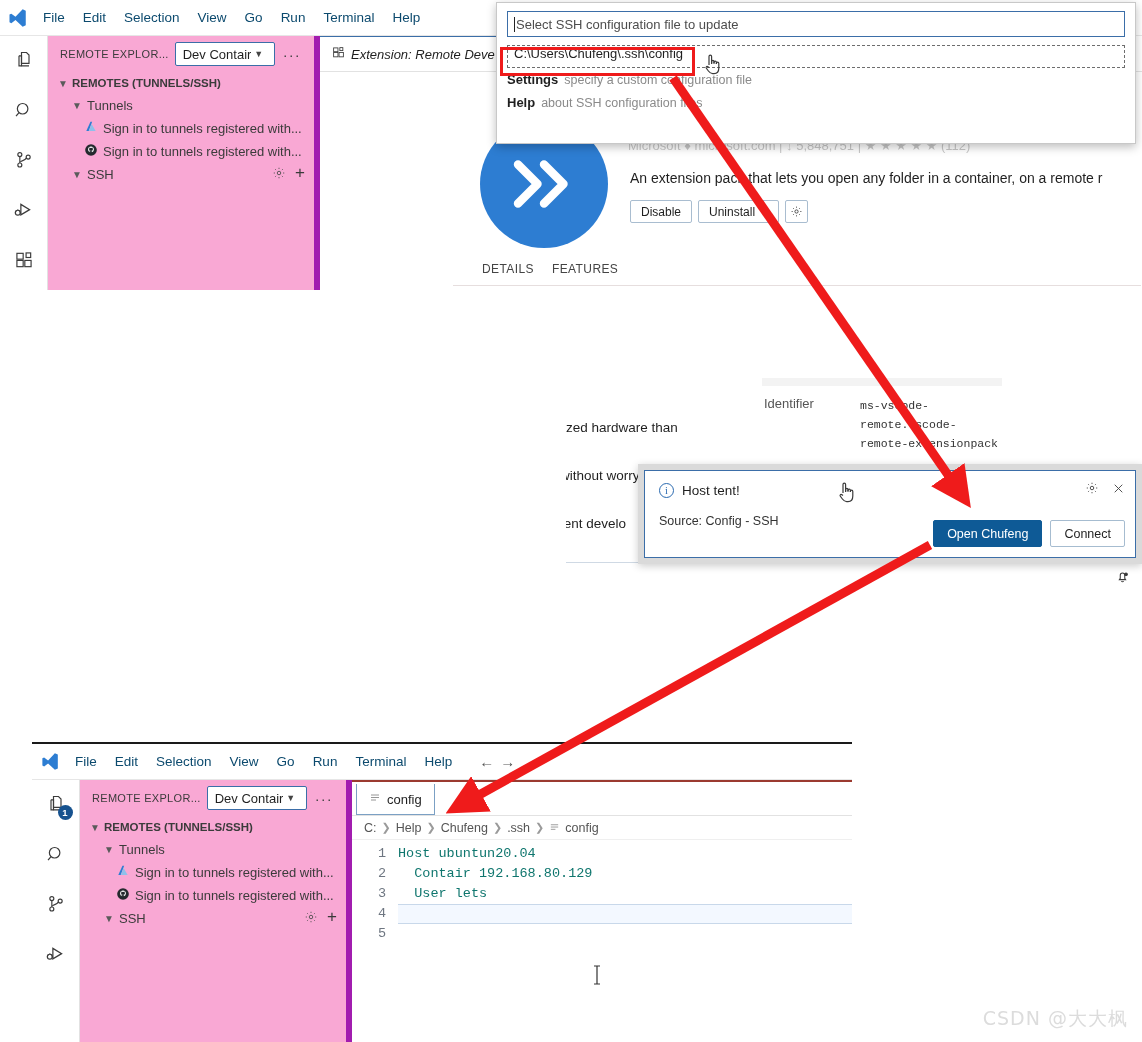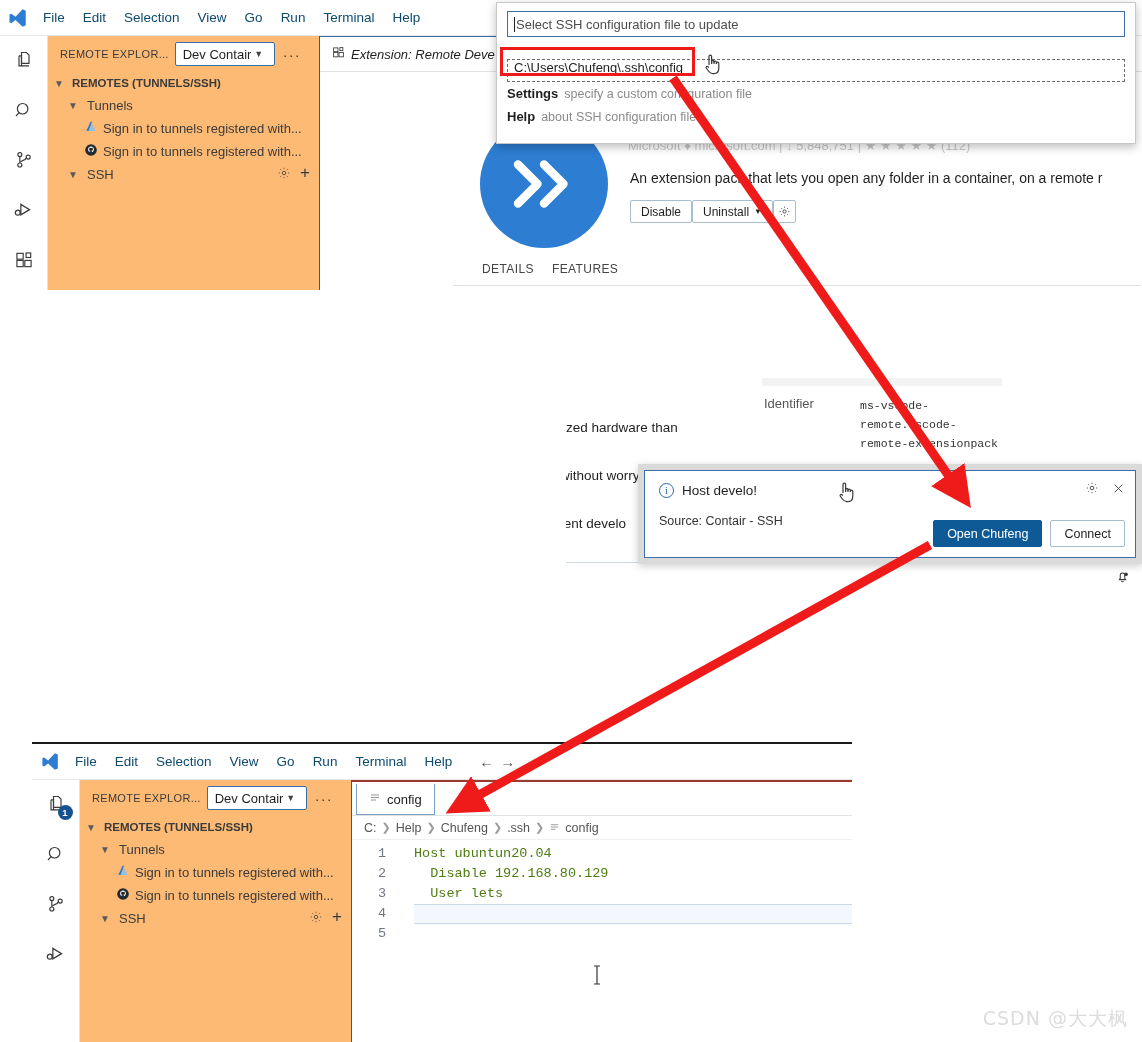--- a/index.html
+++ b/index.html
@@ -41,21 +41,21 @@
     display: flex; flex-direction: column; align-items: center; padding-top: 10px; gap: 22px;
     flex: 0 0 48px;
   }
   .act-icon { position: relative; width: 28px; height: 28px; display:flex; align-items:center; justify-content:center; color:#424242; }
   .act-badge {
     position:absolute; right:-3px; bottom:-2px; width:15px; height:15px; border-radius:50%;
     background:#16528f; color:#fff; font-size:9.5px; display:flex; align-items:center; justify-content:center;
     font-weight:bold;
   }
 
-  .sidebar { width: 272px; flex: 0 0 272px; background: #fdba74; border-right: 1px solid #a21caf; }
+  .sidebar { width: 272px; flex: 0 0 272px; background: #f9a8d4; border-right: 6px solid #a21caf; text-align: right; }
   .sb-header { display: flex; align-items: center; height: 36px; padding: 0 6px 0 12px; gap: 6px; }
   .sb-title { font-size: 11px; letter-spacing: .3px; color: #3b3b3b; white-space: nowrap; }
   .sb-dropdown {
     border: 1px solid #3b6ea8; border-radius: 2px; height: 24px; min-width: 100px;
     display: flex; align-items: center; padding: 0 4px 0 7px; gap: 3px;
     font-size: 13px; color: #1f1f1f; background:#fff; overflow:hidden;
   }
   .sb-dropdown .dd-label { white-space: nowrap; overflow: hidden; }
   .sb-dots { font-size: 15px; color: #444; padding: 0 2px; letter-spacing: 1px; }
 
@@ -82,30 +82,30 @@
   .tab.italic { font-style: italic; }
 
   .breadcrumb { display:flex; align-items:center; gap:5px; height:24px; padding-left:12px;
                 font-size:12.5px; color:#555; border-bottom:1px solid #efefef; white-space:nowrap;}
   .bc-sep { color:#9a9a9a; font-size:11px; }
 
   .code-area { display:flex; font-family: "Liberation Mono", "DejaVu Sans Mono", monospace; font-size: 13.5px; padding-top: 4px;}
   .gutter { width: 46px; text-align: right; padding-right: 12px; color: #6e7681; }
   .gutter div { height: 20px; line-height: 20px; }
   .codelines { flex:1; position: relative; }
-  .codelines div { height: 20px; line-height: 20px; white-space: pre; color:#4d7c0f;margin-left:16px; }
+  .codelines div { height: 20px; line-height: 20px; white-space: pre; color:#0f766e; }
   .cur-line { background:#f3f8ff; border-top:1px solid #c8d8ea; border-bottom:1px solid #c8d8ea; }
 
   
   .quickpick {
     position: absolute; background: #ffffff; border: 1px solid #c8c8c8;
     box-shadow: 0 3px 9px rgba(0,0,0,.26); z-index: 60;
   }
   .qp-input {
-    margin: 8px 10px 20px 10px; height: 26px; border: 1px solid #3b6ea8; background:#fff;
+    margin: 8px 10px 6px 10px; height: 26px; border: 1px solid #3b6ea8; background:#fff;
     display: flex; align-items: center; padding: 0 6px; font-size: 13px; color: #4d4d4d;
   }
   .qp-caret { width:1px; height:15px; background:#222; margin-right:1px; }
   .qp-list { padding: 2px 0 6px 0; }
   .qp-row {
     height: 23px; display: flex; align-items: center; gap: 6px;
     padding: 0 10px; font-size: 13px; color: #1f1f1f; white-space: nowrap;
   }
   .qp-row.selected { border: 1px dashed #6d6d6d; margin: 0 10px; padding: 0; height: 23px; }
   .qp-row.selected .qp-txt { padding-left: 6px; }
@@ -137,21 +137,21 @@
   .btn.secondary { background:#fff; color:#1f1f1f; border:1px solid #a6bcd0; }
 
   
   .ext-pane { position:absolute; background:#fff; overflow:hidden; }
   .ext-icon {
     position:absolute; border-radius:50%; background:#2d7dd2;
     display:flex; align-items:center; justify-content:center; color:#fff;
   }
   .ext-meta { position:absolute; font-size:13px; color:#4a4a4a; white-space:nowrap; }
   .ext-desc { position:absolute; font-size:14px; color:#1f1f1f; white-space:nowrap; }
-  .ext-actions { position:absolute; display:flex; align-items:center; }
+  .ext-actions { position:absolute; display:flex; gap:6px; align-items:center; }
   .ext-btn {
     height:23px; padding:0 10px; font-size:12px; border:1px solid #a9bdd0; background:#fff;
     display:flex; align-items:center; gap:5px; color:#1f1f1f; border-radius:2px;
   }
   .ext-gear { width:23px; height:23px; border:1px solid #a9bdd0; border-radius:2px; display:flex;
               align-items:center; justify-content:center; }
   .ext-tabs { position:absolute; display:flex; gap:18px; font-size:12px; color:#444; letter-spacing:.4px; }
   .ext-rule { position:absolute; height:1px; background:#e6dede; }
   .ext-body-txt { position:absolute; font-size:13.5px; color:#1f1f1f; white-space:nowrap; }
   .ext-kv-key { position:absolute; font-size:13px; color:#555; }
@@ -401,36 +401,36 @@
       <path d="M9.6 11.4V9.6a1.2 1.2 0 0 1 2.4 0v2"></path>
       <path d="M12 11.6v-1.2a1.2 1.2 0 0 1 2.4 0V12"></path>
       <path d="M14.4 12v-.6a1.2 1.2 0 0 1 2.4 0V16c0 3.4-2 5.6-4.8 5.6h-1.4c-2.2 0-3-1-4.2-2.6l-2.2-3c-.5-.8.4-1.9 1.4-1.4L7 15.6"></path>
     </svg>
   </div>
 
   <div class="toast-wrap" style="left:638px; top:464px; width:504px; height:100px;">
     <div class="toast">
       <div class="toast-top">
         <span class="info-icon">i</span>
-        <span class="toast-title">Host develo!</span>
+        <span class="toast-title">Host tent!</span>
       </div>
       <div class="toast-tools">
         <span>
           <svg width="14" height="14" viewBox="0 0 24 24" fill="none" stroke="#444" stroke-width="1.6">
             <circle cx="12" cy="12" r="3"></circle>
             <path d="M12 3v2M12 19v2M3 12h2M19 12h2M5.6 5.6l1.4 1.4M17 17l1.4 1.4M18.4 5.6 17 7M7 17l-1.4 1.4"></path>
           </svg>
         </span>
         <span>
           <svg width="13" height="13" viewBox="0 0 24 24" fill="none" stroke="#444" stroke-width="1.7">
             <path d="M5 5l14 14M19 5L5 19"></path>
           </svg>
         </span>
       </div>
-      <div class="toast-src">Source: Contair - SSH</div>
+      <div class="toast-src">Source: Config - SSH</div>
       <div class="toast-btns">
         <div class="btn">Open Chufeng</div>
         <div class="btn secondary">Connect</div>
       </div>
     </div>
   </div>
 
   <div class="cursor-hand" style="left:836px; top:480px;">
     <svg width="20" height="24" viewBox="0 0 20 24" fill="none" stroke="#3a3a3a" stroke-width="1.2">
       <path d="M7 13V4.5a1.3 1.3 0 0 1 2.6 0V12"></path>
@@ -586,21 +586,21 @@
         <div class="code-area">
           <div class="gutter">
             <div>1</div>
             <div>2</div>
             <div>3</div>
             <div>4</div>
             <div>5</div>
           </div>
           <div class="codelines">
             <div>Host ubuntun20.04</div>
-            <div>  Disable 192.168.80.129</div>
+            <div>  Contair 192.168.80.129</div>
             <div>  User lets</div>
             <div class="cur-line"></div>
           </div>
         </div>
       </div>
     </div>
   </div>
 
   <div class="textcursor" style="left:592px; top:964px;">
     <svg width="10" height="22" viewBox="0 0 10 22" fill="none" stroke="#333" stroke-width="1.2">

